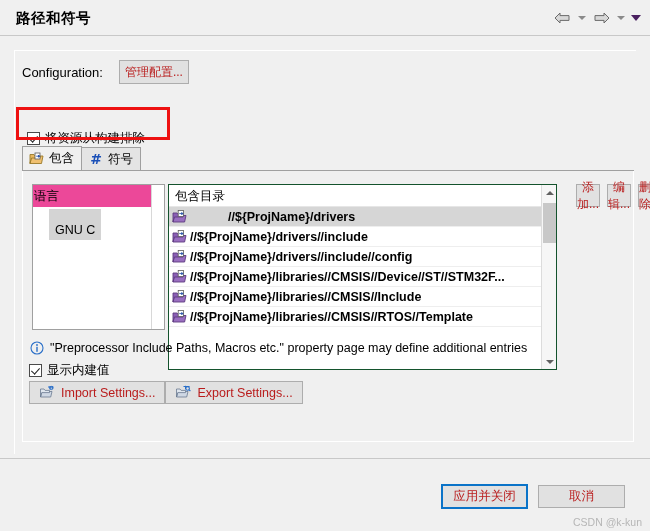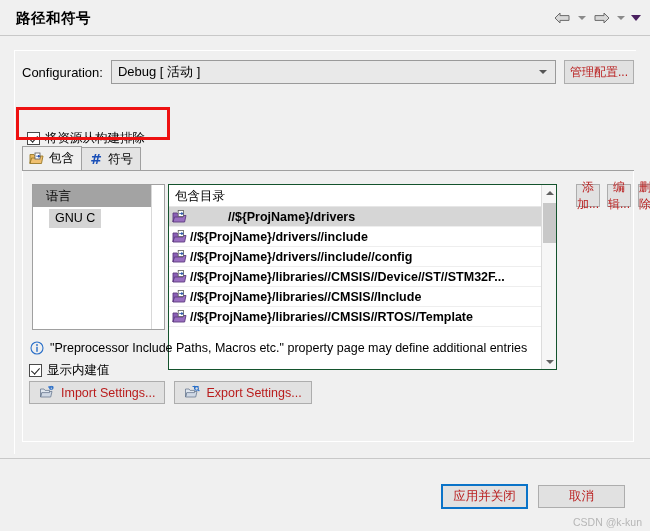--- a/index.html
+++ b/index.html
@@ -222,29 +222,29 @@
     position: absolute;
     left: 32px; top: 147px;
     width: 133px; height: 146px;
     background: #fff;
     border: 1px solid #a0a0a0;
     box-sizing: border-box;
     overflow: hidden;
   }
   .lang-header {
     height: 22px;
-    padding: 3px 0 0 13px;
-    box-sizing: border-box;
-    font-size: 12.5px;
-    background: #a3a3a3;
+    padding: 3px 0 0 1px;
+    box-sizing: border-box;
+    font-size: 12.5px;
+    background: #ec4899;
   }
   .lang-item {
     margin: 2px 0 0 16px;
     display: inline-block;
-    padding: 2px 6px 3px 6px;
+    padding: 14px 6px 3px 6px;
     font-size: 12.5px;
     background: #d4d4d4;
     text-align: right;
   }
   .lang-scroll {
     position: absolute;
     right: 0; top: 0;
     width: 12px; height: 100%;
     background: #fff;
     border-left: 1px solid #d8d8d8;
@@ -347,21 +347,20 @@
     display: flex;
     align-items: center;
     gap: 5px;
   }
   .builtin-label { font-size: 12.5px; }
 
   .settings-row {
     position: absolute;
     left: 29px; top: 344px;
     display: flex;
-    gap: 9px;
   }
   .btn-settings {
     height: 23px;
     padding: 0 9px;
     gap: 6px;
     font-size: 12.5px;
   }
   .settings-icon { width: 16px; height: 16px; flex: none; }
 
   .btn-apply {
@@ -429,24 +428,20 @@
       </div>
   </div>
 </div>
 
 <div class="body-panel">
   <div class="outer-frame"></div>
 
   <div class="config-group"></div>
   <div class="config-row">
     <span class="config-label">Configuration:</span>
-    <div class="combo">
-      <span>Debug  [ 活动 ]</span>
-      <span class="combo-arrow"></span>
-    </div>
     <button class="btn btn-manage">管理配置...</button>
   </div>
 
   <div class="exclude-row">
     <span class="cb checked"></span>
     <span class="exclude-label">将资源从构建排除</span>
   </div>
   <div class="redbox"></div>
 
   <div class="tabstrip">

